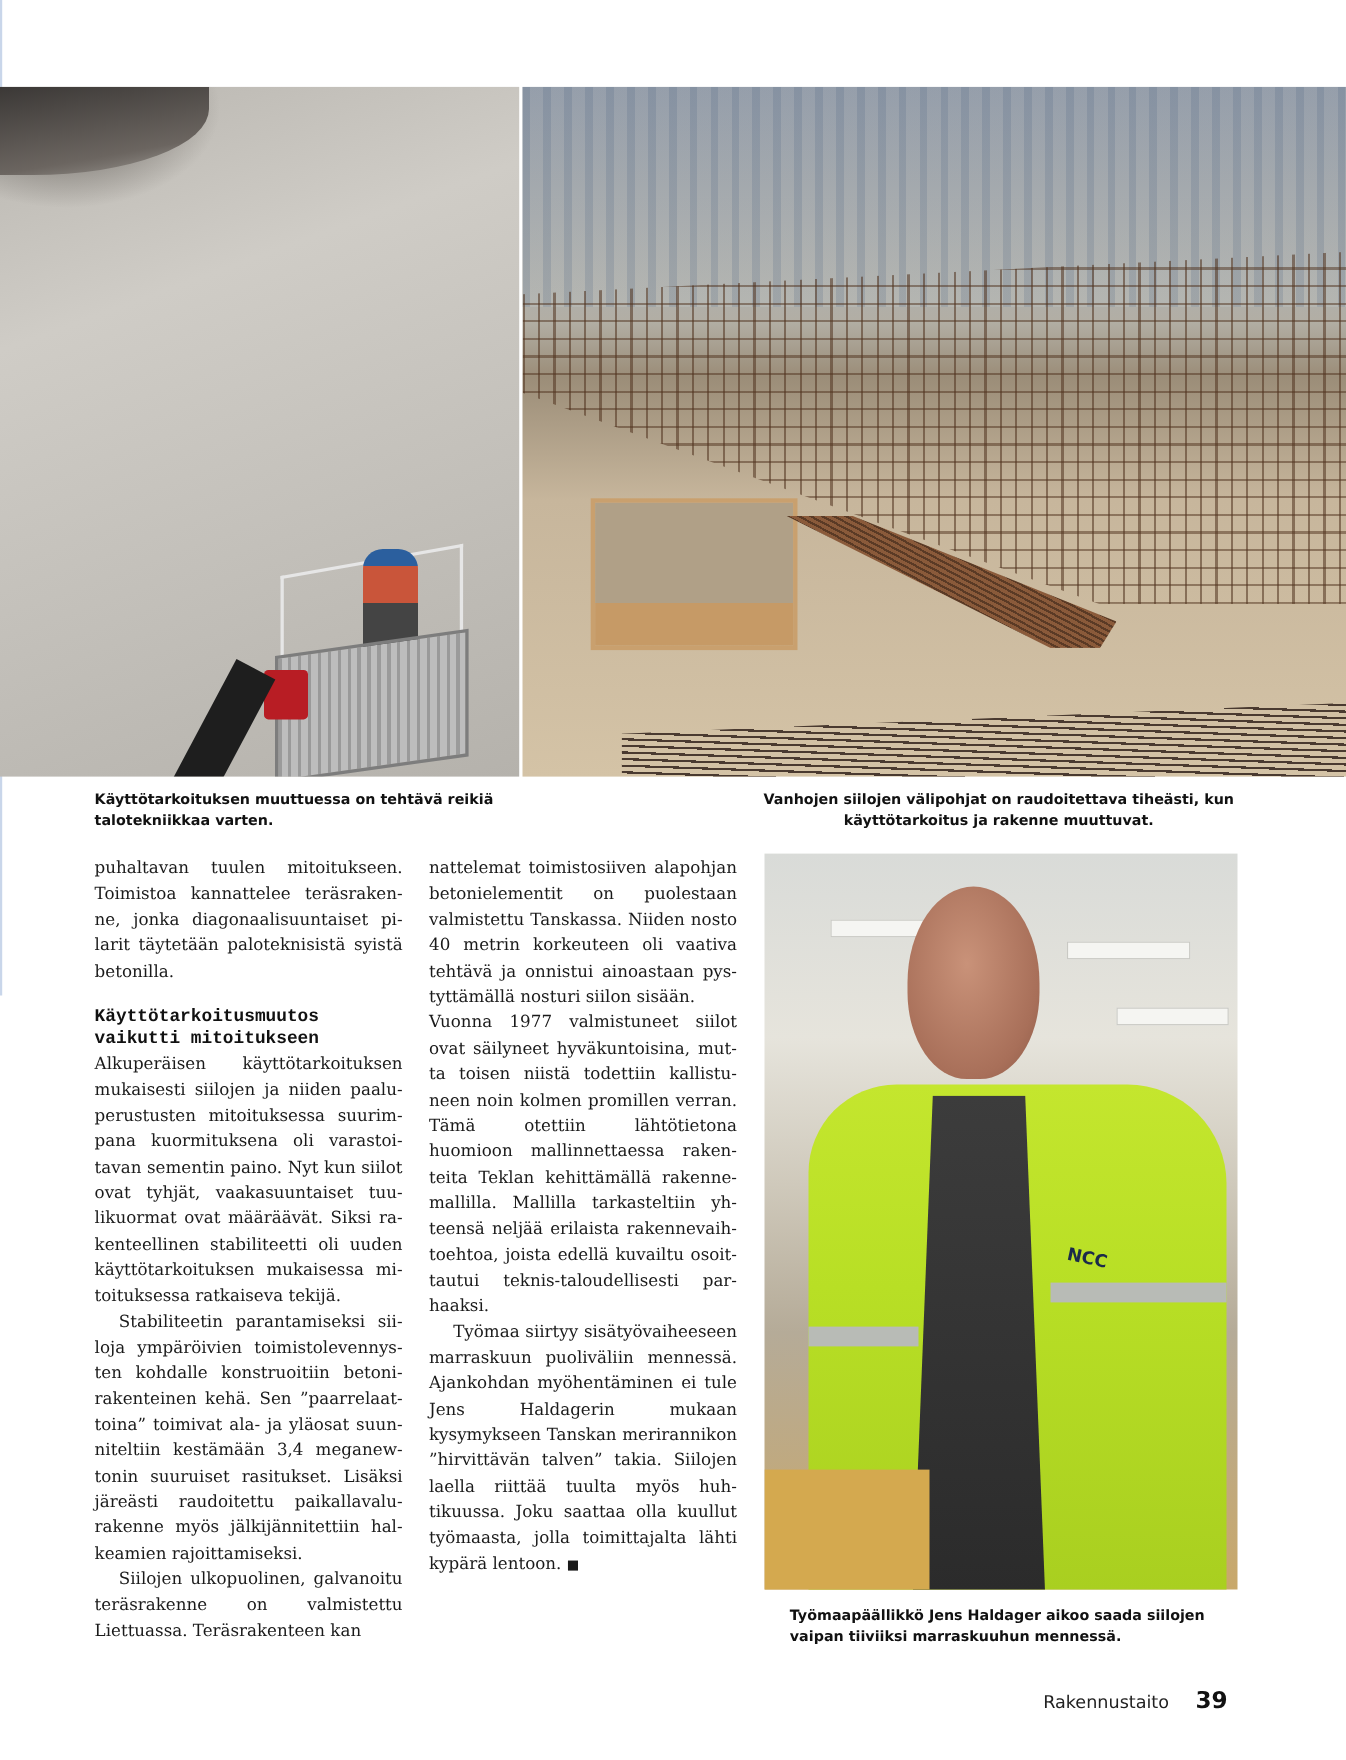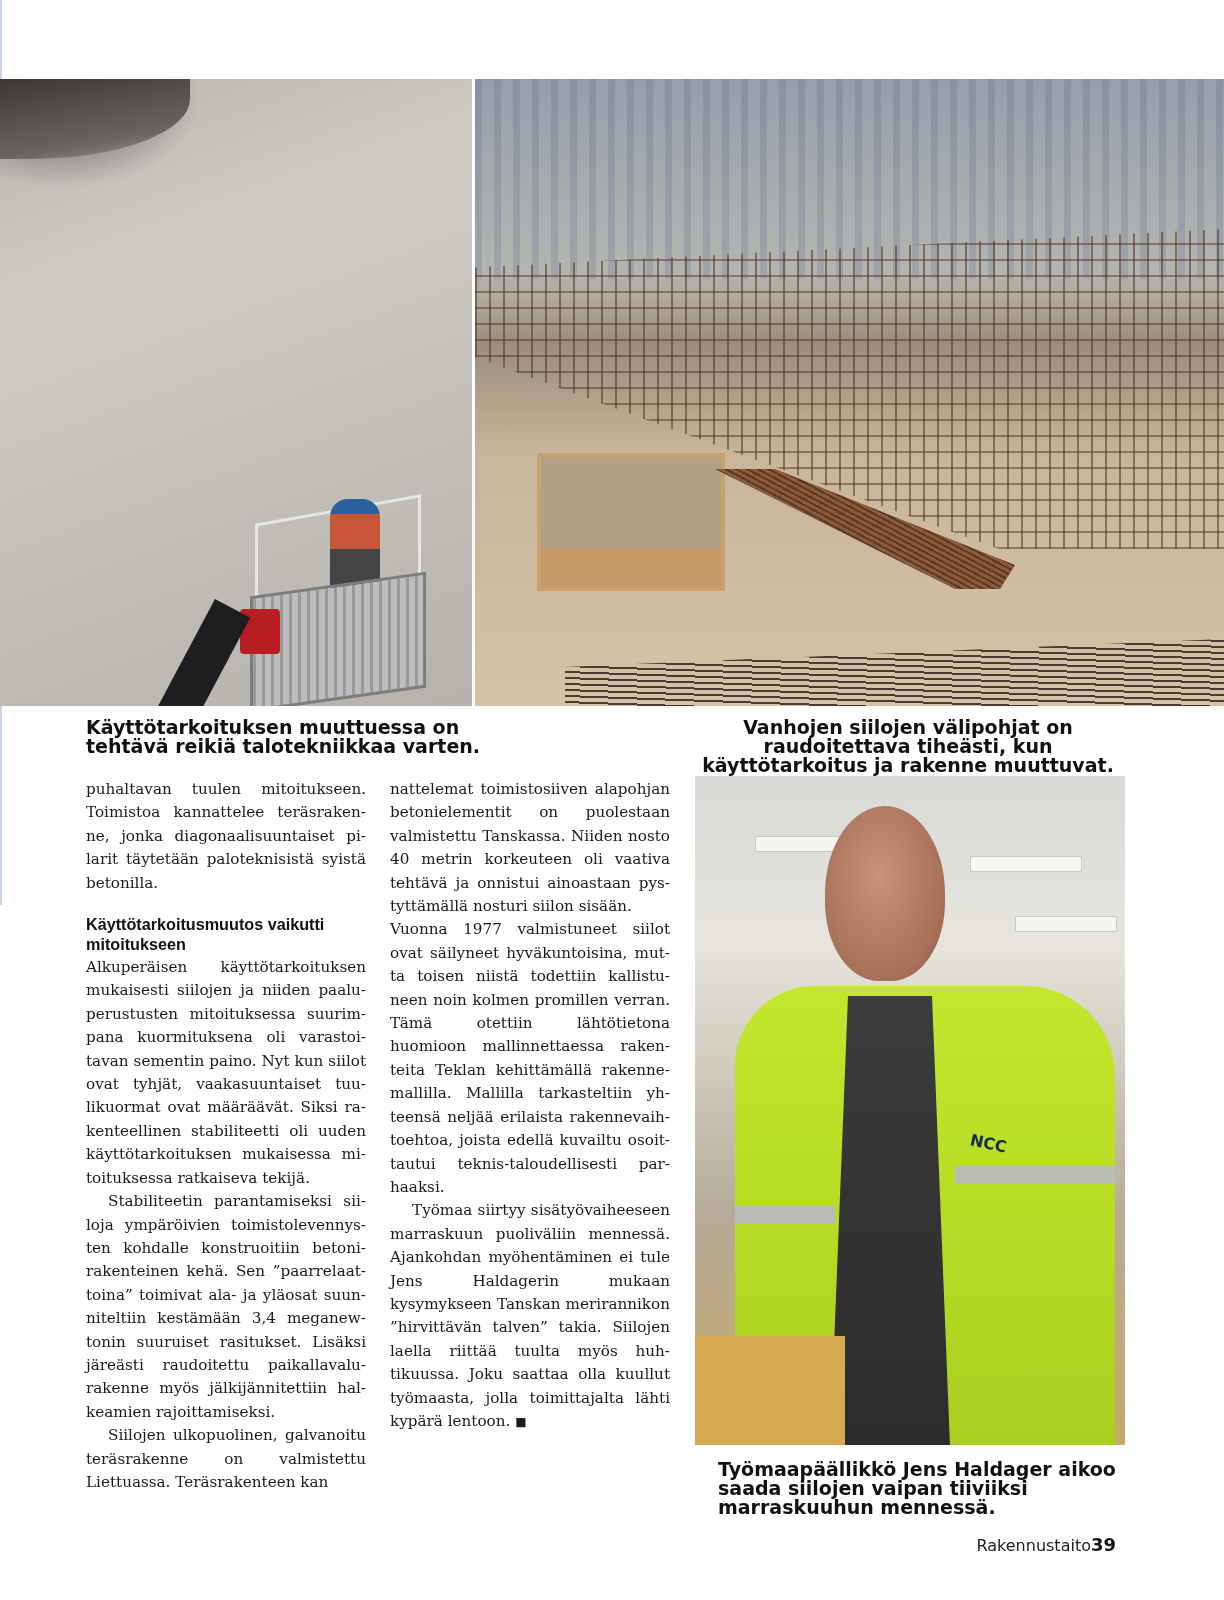--- a/index.html
+++ b/index.html
@@ -111,45 +111,45 @@
       background: #d4a94f;
     }
     #photo-portrait .ncc-label {
       position: absolute; left: 275px; top: 358px;
       font-family: "DejaVu Sans", sans-serif; font-weight: bold; font-size: 16px; color: #1b2a4a;
       transform: rotate(12deg);
     }
     
     .caption {
       position: absolute; font-family: "DejaVu Sans", sans-serif; font-weight: bold;
-      font-size: 19px; line-height: 19px; color: #111;
+      font-size: 13px; line-height: 19px; color: #111;
     }
     #caption-lift { left: 86px; top: 718px; width: 400px; }
     #caption-rebar { left: 688px; top: 718px; width: 440px; text-align: center; }
     #caption-portrait { left: 718px; top: 1460px; width: 430px; }
     
     .column {
       position: absolute; font-family: "DejaVu Serif", serif; font-size: 15.2px;
       line-height: 23.4px; color: #1a1a1a; text-align: justify; hyphens: manual;
     }
     #col-left { left: 86px; top: 778px; width: 280px; }
     #col-mid { left: 390px; top: 778px; width: 280px; }
     .column p { margin: 0; }
     .column p.indent { text-indent: 22px; }
     .column h2 {
-      font-family: Liberation Sans, sans-serif; font-weight: bold; font-size: 16.2px;
+      font-family: Liberation Mono, monospace; font-weight: bold; font-size: 16.2px;
       line-height: 20px; margin: 19px 0 2px 0; color: #111; text-align: left;
     }
     .end-mark { font-family: "DejaVu Sans", sans-serif; font-size: 12px; }
     
     #footer {
       position: absolute; right: 108px; top: 1534px;
       font-family: "DejaVu Sans", sans-serif; font-size: 16px; color: #222;
     }
-    #footer .page-num { font-weight: bold; font-size: 18px; margin-left: 0; color: #111; }
+    #footer .page-num { font-weight: bold; font-size: 21px; margin-left: 24px; color: #111; }
   </style>
 </head>
 <body>
 
 <div class="edge-strip"></div>
 
 <div class="photo" id="photo-lift">
   <div class="ceiling"></div>
   <div class="rail"></div>
   <div class="worker"></div>

